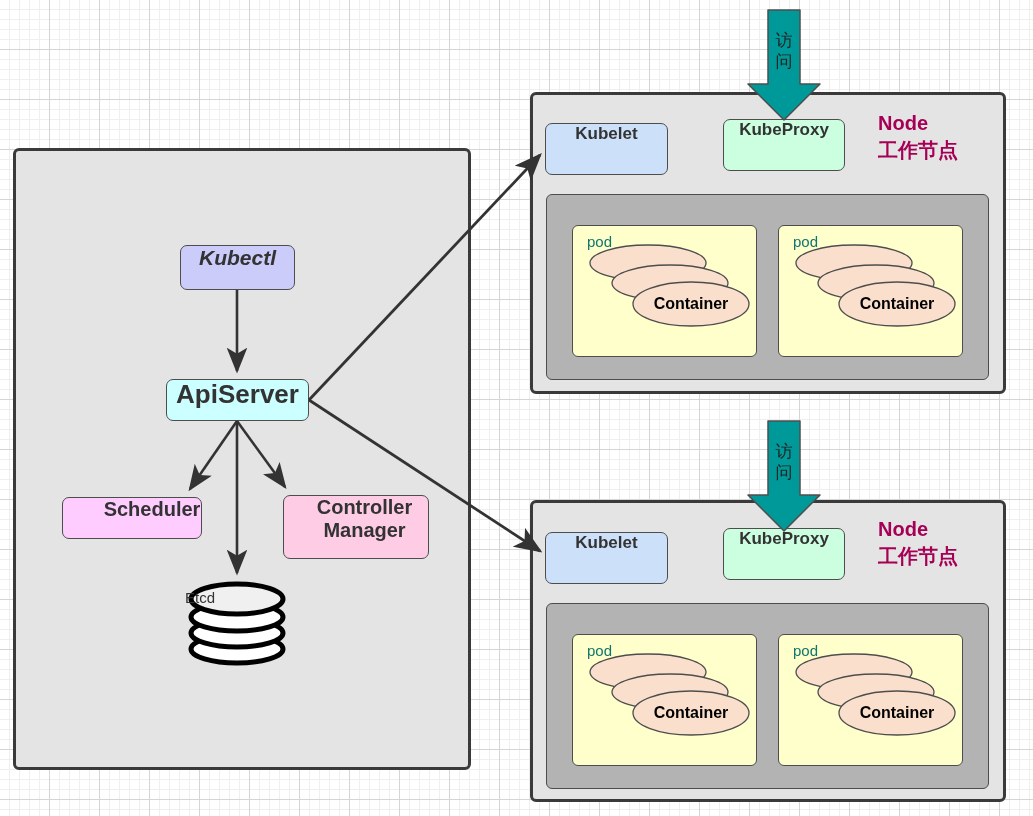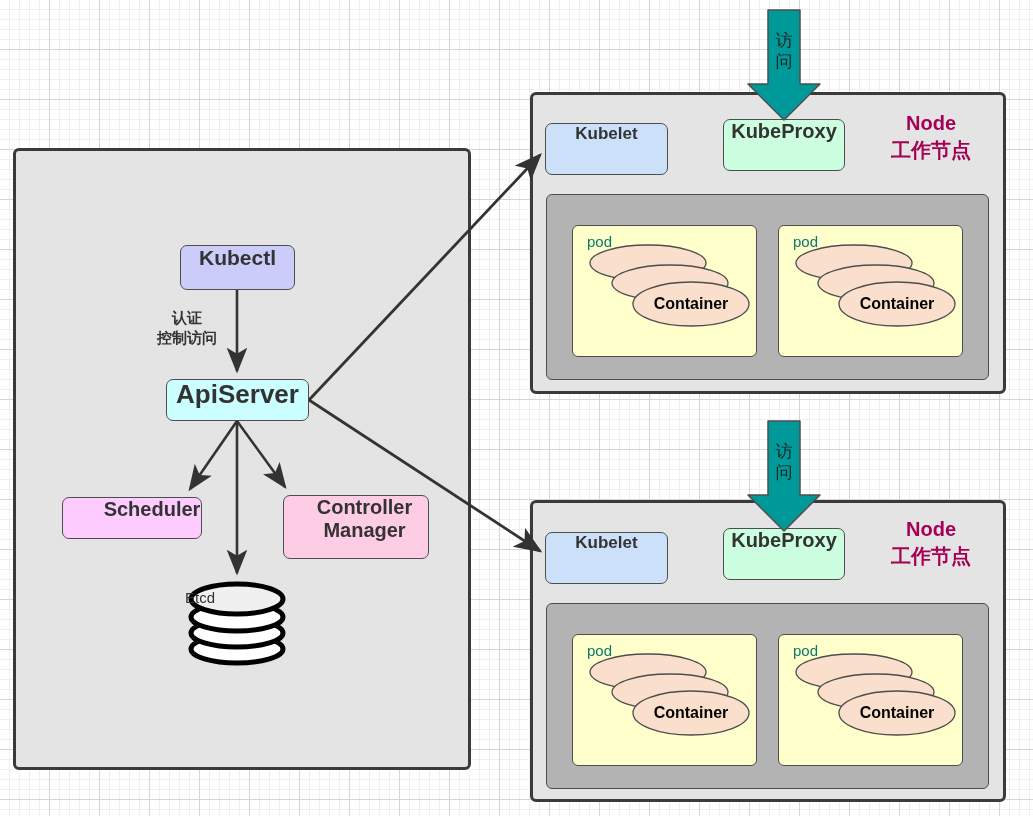--- a/index.html
+++ b/index.html
@@ -50,29 +50,28 @@
     color: #333333;
     font-weight: bold;
     line-height: 1.15;
   }
 
   .lbl-kubectl    { background: #ccccfa; font-size: 21px; }
   .lbl-apiserver  { background: #ccffff; font-size: 26px; }
   .lbl-scheduler  { background: #ffccff; font-size: 20px; padding-left: 40px; }
   .lbl-ctrlmgr    { background: #ffcce5; font-size: 20px; padding-left: 17px; }
   .lbl-kubelet    { background: #cce0fa; font-size: 17px; }
-  .lbl-kubeproxy  { background: #ccffe0; font-size: 20px; }
+  .lbl-kubeproxy  { background: #ccffe0; font-size: 17px; }
 
   
   .heading {
     color: #a50055;
     font-weight: bold;
     font-size: 20px;
     line-height: 1.35;
-    text-align: center;
     white-space: pre-line;
   }
 
   
   .caption {
     color: #333333;
     font-size: 15px;
     font-weight: bold;
     text-align: center;
     line-height: 1.3;
@@ -119,26 +118,24 @@
   .svg-local { position: absolute; left: 0; top: 0; }
 </style>
 </head>
 <body>
 
 <div id="canvas">
 
   <div class="abs group-box" style="left:13px; top:148px; width:458px; height:622px;"></div>
 
 
-  <div class="abs node-box lbl-kubectl" style="left:180px; top:245px; width:115px; height:45px;">
+  <div class="abs node-box lbl-kubectl" style="left:180px; top:245px; width:115px; height:45px;font-style:italic;">
     <span>Kubectl</span>
   </div>
 
-  <div class="abs caption" style="left:142px; top:308px; width:90px;">认证
-控制访问</div>
 
   <div class="abs node-box lbl-apiserver" style="left:166px; top:379px; width:143px; height:42px;">
     <span>ApiServer</span>
   </div>
 
   <div class="abs node-box lbl-scheduler" style="left:62px; top:497px; width:140px; height:42px;">
     <span>Scheduler</span>
   </div>
 
   <div class="abs node-box lbl-ctrlmgr" style="left:283px; top:495px; width:146px; height:64px;">

